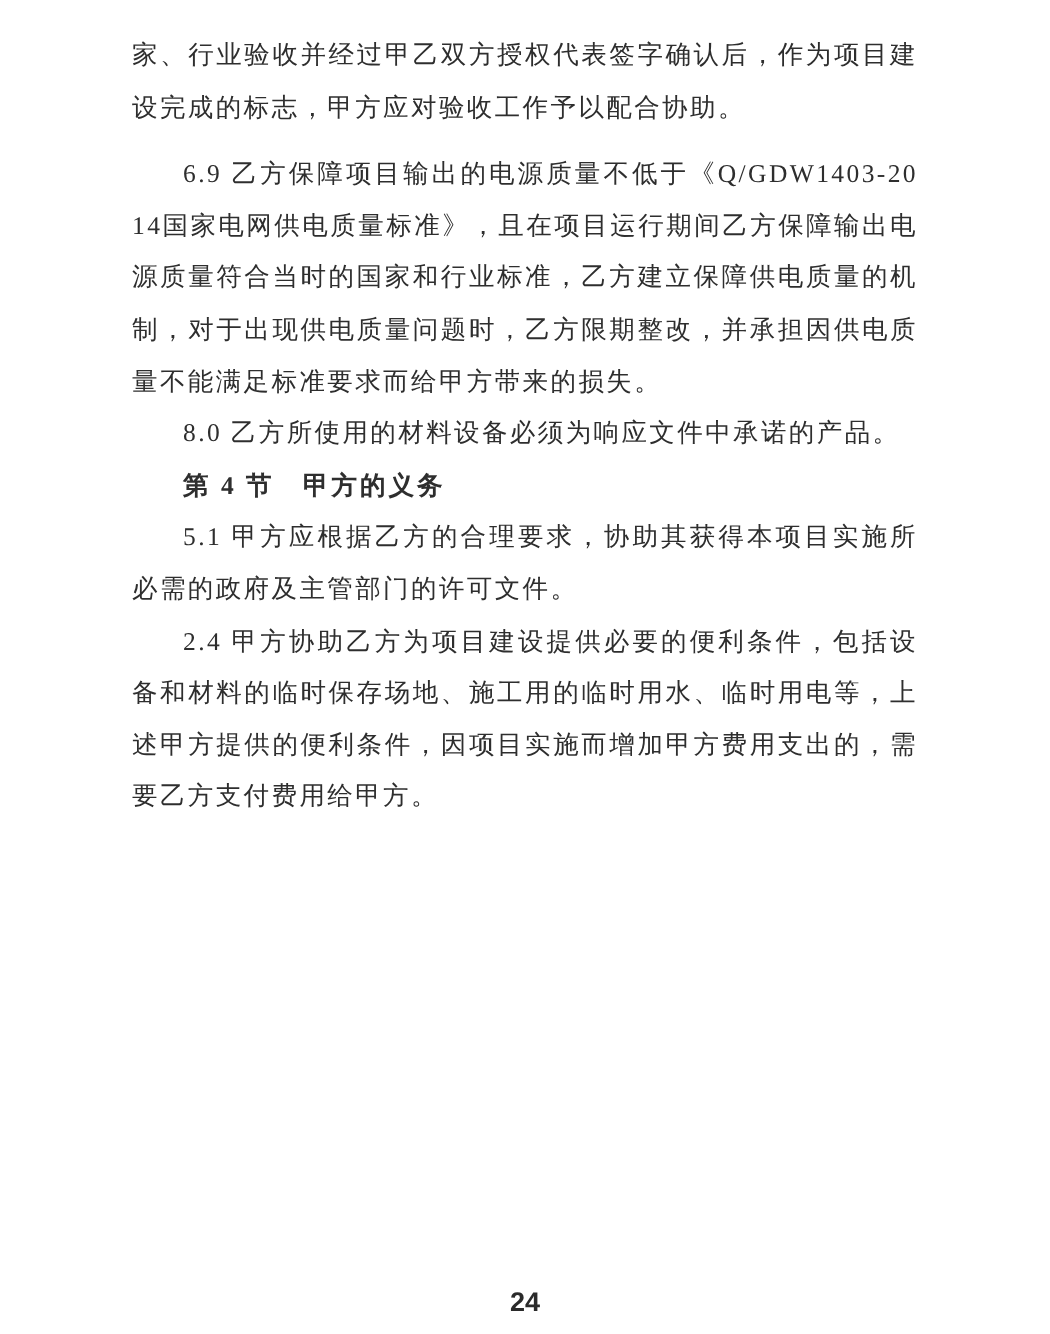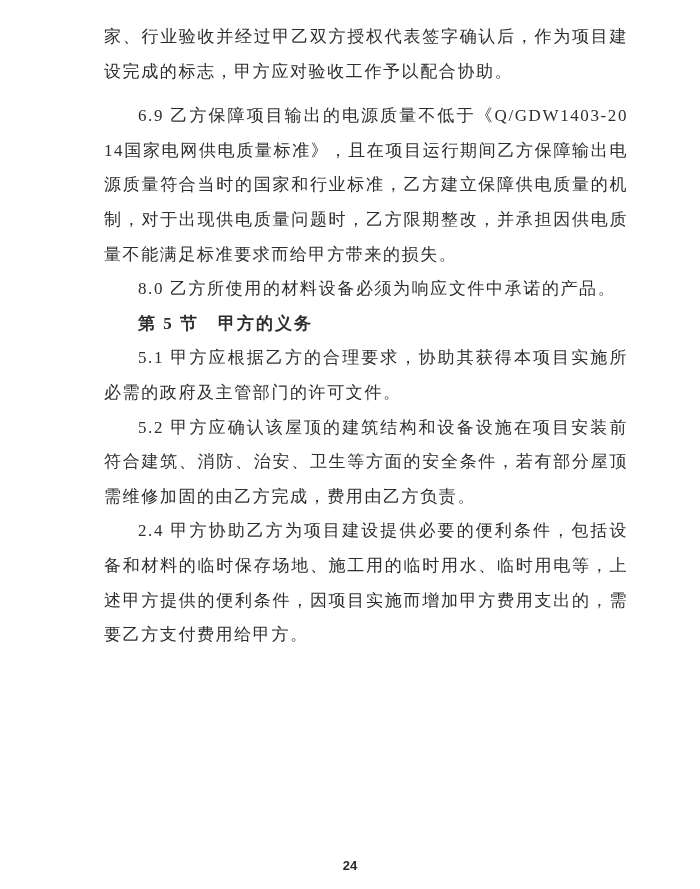--- a/index.html
+++ b/index.html
@@ -11,21 +11,21 @@
     position: relative;
     width: 700px;
     height: 889px;
     background: #ffffff;
     overflow: hidden;
     font-family: "Liberation Serif", serif;
     color: #2e2e2e;
   }
   .content {
     position: absolute;
-    left: 104px;
+    left: 88px;
     top: 20px;
     width: 524px;
   }
   .content p {
     margin: 0;
     font-size: 17px;
     line-height: 34.6px;
     letter-spacing: 1.6px;
     text-align: justify;
     text-justify: inter-character;
@@ -42,33 +42,32 @@
     text-align: left;
     letter-spacing: 2px;
   }
   .page-number {
     position: absolute;
     left: 0;
     top: 858px;
     width: 100%;
     text-align: center;
     font-family: "Liberation Sans", sans-serif;
-    font-size: 13px;
+    font-size: 18px;
     font-weight: bold;
     color: #2a2a2a;
     letter-spacing: 0;
   }
 </style>
 </head>
 <body>
 
 <div class="page">
   <div class="content">
       <p class="">家、行业验收并经过甲乙双方授权代表签字确认后，作为项目建设完成的标志，甲方应对验收工作予以配合协助。</p>
       <p class="indent gap">6.9 乙方保障项目输出的电源质量不低于《Q/GDW1403-2014国家电网供电质量标准》，且在项目运行期间乙方保障输出电源质量符合当时的国家和行业标准，乙方建立保障供电质量的机制，对于出现供电质量问题时，乙方限期整改，并承担因供电质量不能满足标准要求而给甲方带来的损失。</p>
       <p class="indent">8.0 乙方所使用的材料设备必须为响应文件中承诺的产品。</p>
-      <p class="heading indent">第 5 节　甲方的义务</p>
+      <p class="heading indent">第 4 节　甲方的义务</p>
       <p class="indent">5.1 甲方应根据乙方的合理要求，协助其获得本项目实施所必需的政府及主管部门的许可文件。</p>
-      <p class="indent">5.2 甲方应确认该屋顶的建筑结构和设备设施在项目安装前符合建筑、消防、治安、卫生等方面的安全条件，若有部分屋顶需维修加固的由乙方完成，费用由乙方负责。</p>
       <p class="indent">2.4 甲方协助乙方为项目建设提供必要的便利条件，包括设备和材料的临时保存场地、施工用的临时用水、临时用电等，上述甲方提供的便利条件，因项目实施而增加甲方费用支出的，需要乙方支付费用给甲方。</p>
     </div>
   <div class="page-number">24</div>
 </div>
 
 </body></html>

